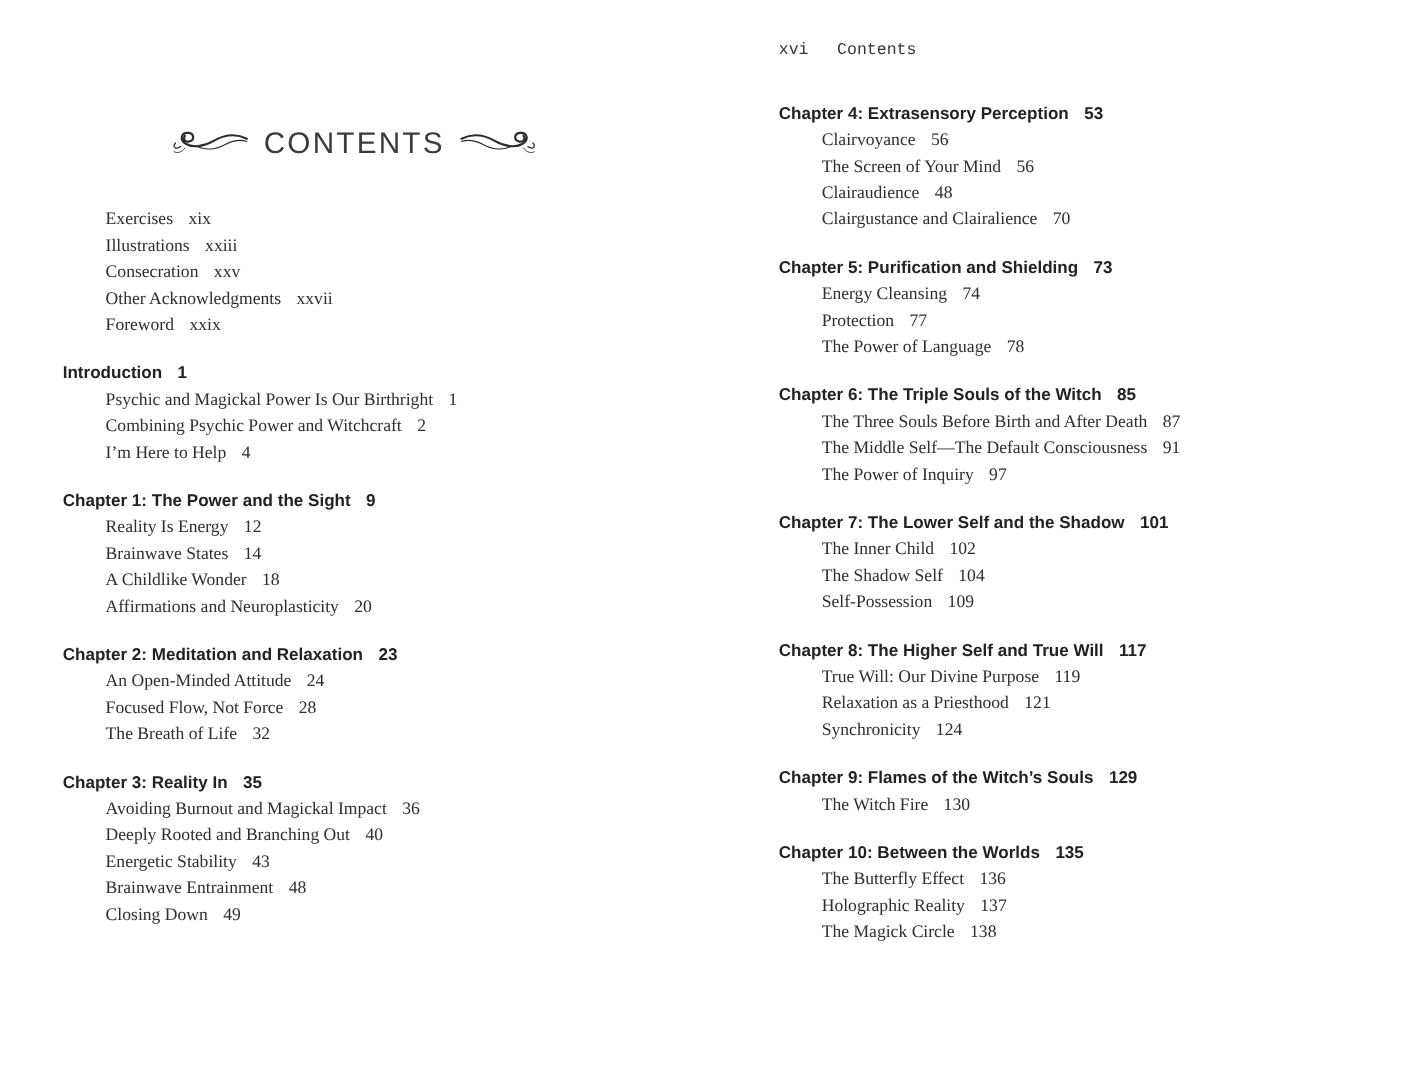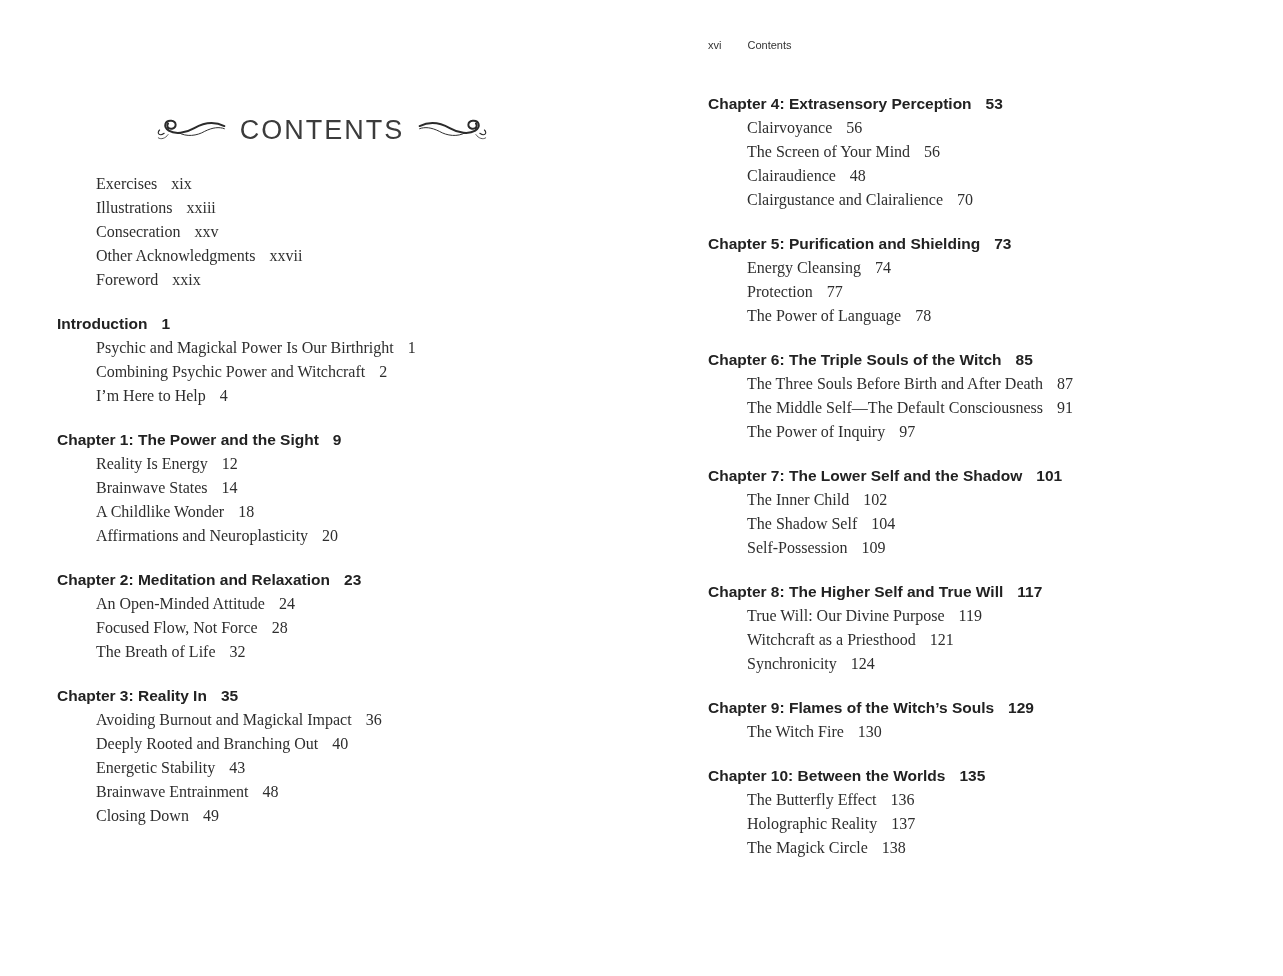--- a/index.html
+++ b/index.html
@@ -26,40 +26,40 @@
   }
   .toc-title{
     font-family:"Liberation Sans", sans-serif;
     font-weight:400;font-size:27px;letter-spacing:2px;
     color:var(--title);white-space:nowrap;
   }
   .ornament{display:inline-flex;color:var(--ornament);}
   .ornament svg{display:block;}
   .ornament.flip svg{transform:scaleX(-1);}
 
-  .front-matter{margin-top:20px;padding-left:39px;}
+  .front-matter{margin-top:36px;padding-left:39px;}
 
   
   .entry{
     font-size:16px;line-height:24px;color:var(--body);white-space:nowrap;
   }
   .entry .pg{margin-left:14px;}
   .section{margin-top:20px;}
   .section-heading{
     font-family:"Liberation Sans", sans-serif;font-weight:700;
     font-size:15.5px;line-height:24px;color:var(--heading);white-space:nowrap;
   }
   .section-heading .pg{margin-left:14px;}
   .section .entries{padding-left:39px;}
 
   
   .page-right{position:absolute;left:708px;top:0;width:530px;}
   .running-header{
-    margin-top:37px;line-height:17px;font-size:11px;
-    font-family:Liberation Sans, sans-serif;color:var(--header);
+    margin-top:37px;line-height:17px;font-size:15px;
+    font-family:Liberation Mono, monospace;color:var(--header);
     display:flex;
   }
   .running-header .running-title{margin-left:26px;}
   .page-right .section:first-child{margin-top:38px;}
 </style>
 </head>
 <body>
 
 <div class="spread">
 
@@ -166,21 +166,21 @@
     <div class="entries">
             <div class="entry"><span class="t">The Inner Child</span><span class="pg">102</span></div>
             <div class="entry"><span class="t">The Shadow Self</span><span class="pg">104</span></div>
             <div class="entry"><span class="t">Self-Possession</span><span class="pg">109</span></div>
           </div>
   </div>
         <div class="section">
     <div class="section-heading"><span class="t">Chapter 8: The Higher Self and True Will</span><span class="pg">117</span></div>
     <div class="entries">
             <div class="entry"><span class="t">True Will: Our Divine Purpose</span><span class="pg">119</span></div>
-            <div class="entry"><span class="t">Witchcraft as a Priesthood</span><span class="pg">121</span></div>
+            <div class="entry"><span class="t">Relaxation as a Priesthood</span><span class="pg">121</span></div>
             <div class="entry"><span class="t">Synchronicity</span><span class="pg">124</span></div>
           </div>
   </div>
         <div class="section">
     <div class="section-heading"><span class="t">Chapter 9: Flames of the Witch’s Souls</span><span class="pg">129</span></div>
     <div class="entries">
             <div class="entry"><span class="t">The Witch Fire</span><span class="pg">130</span></div>
           </div>
   </div>
         <div class="section">

